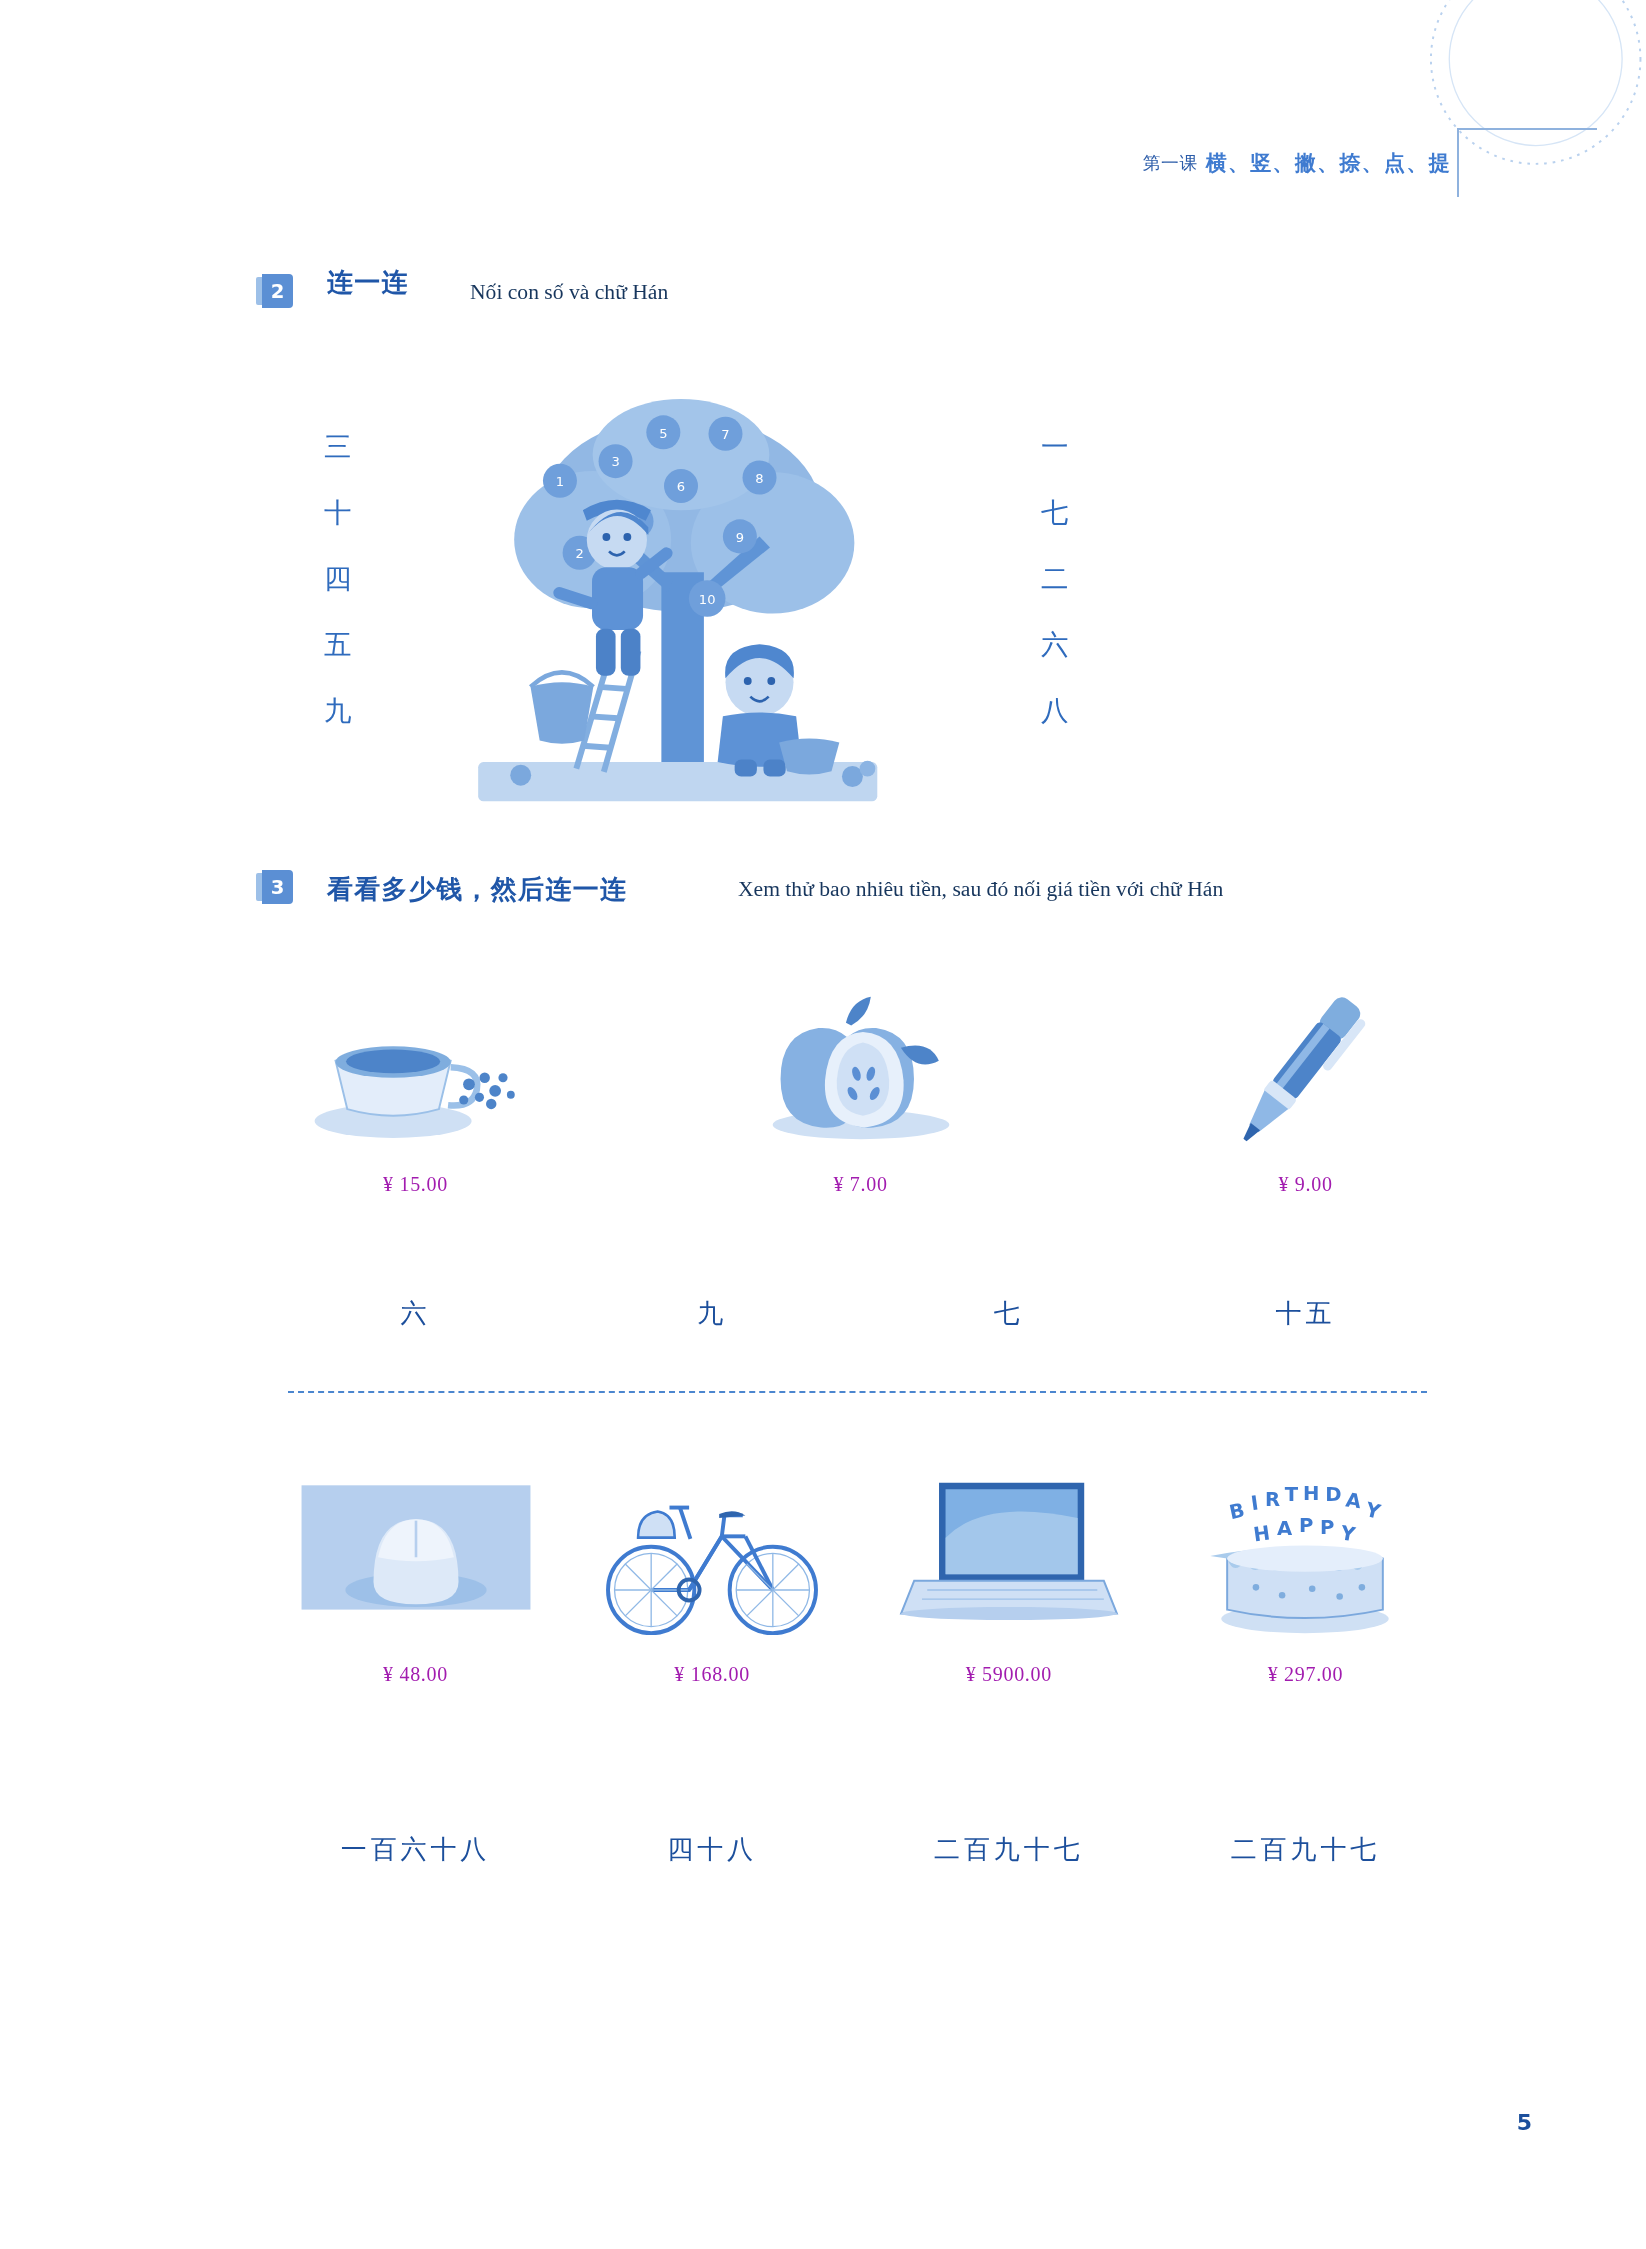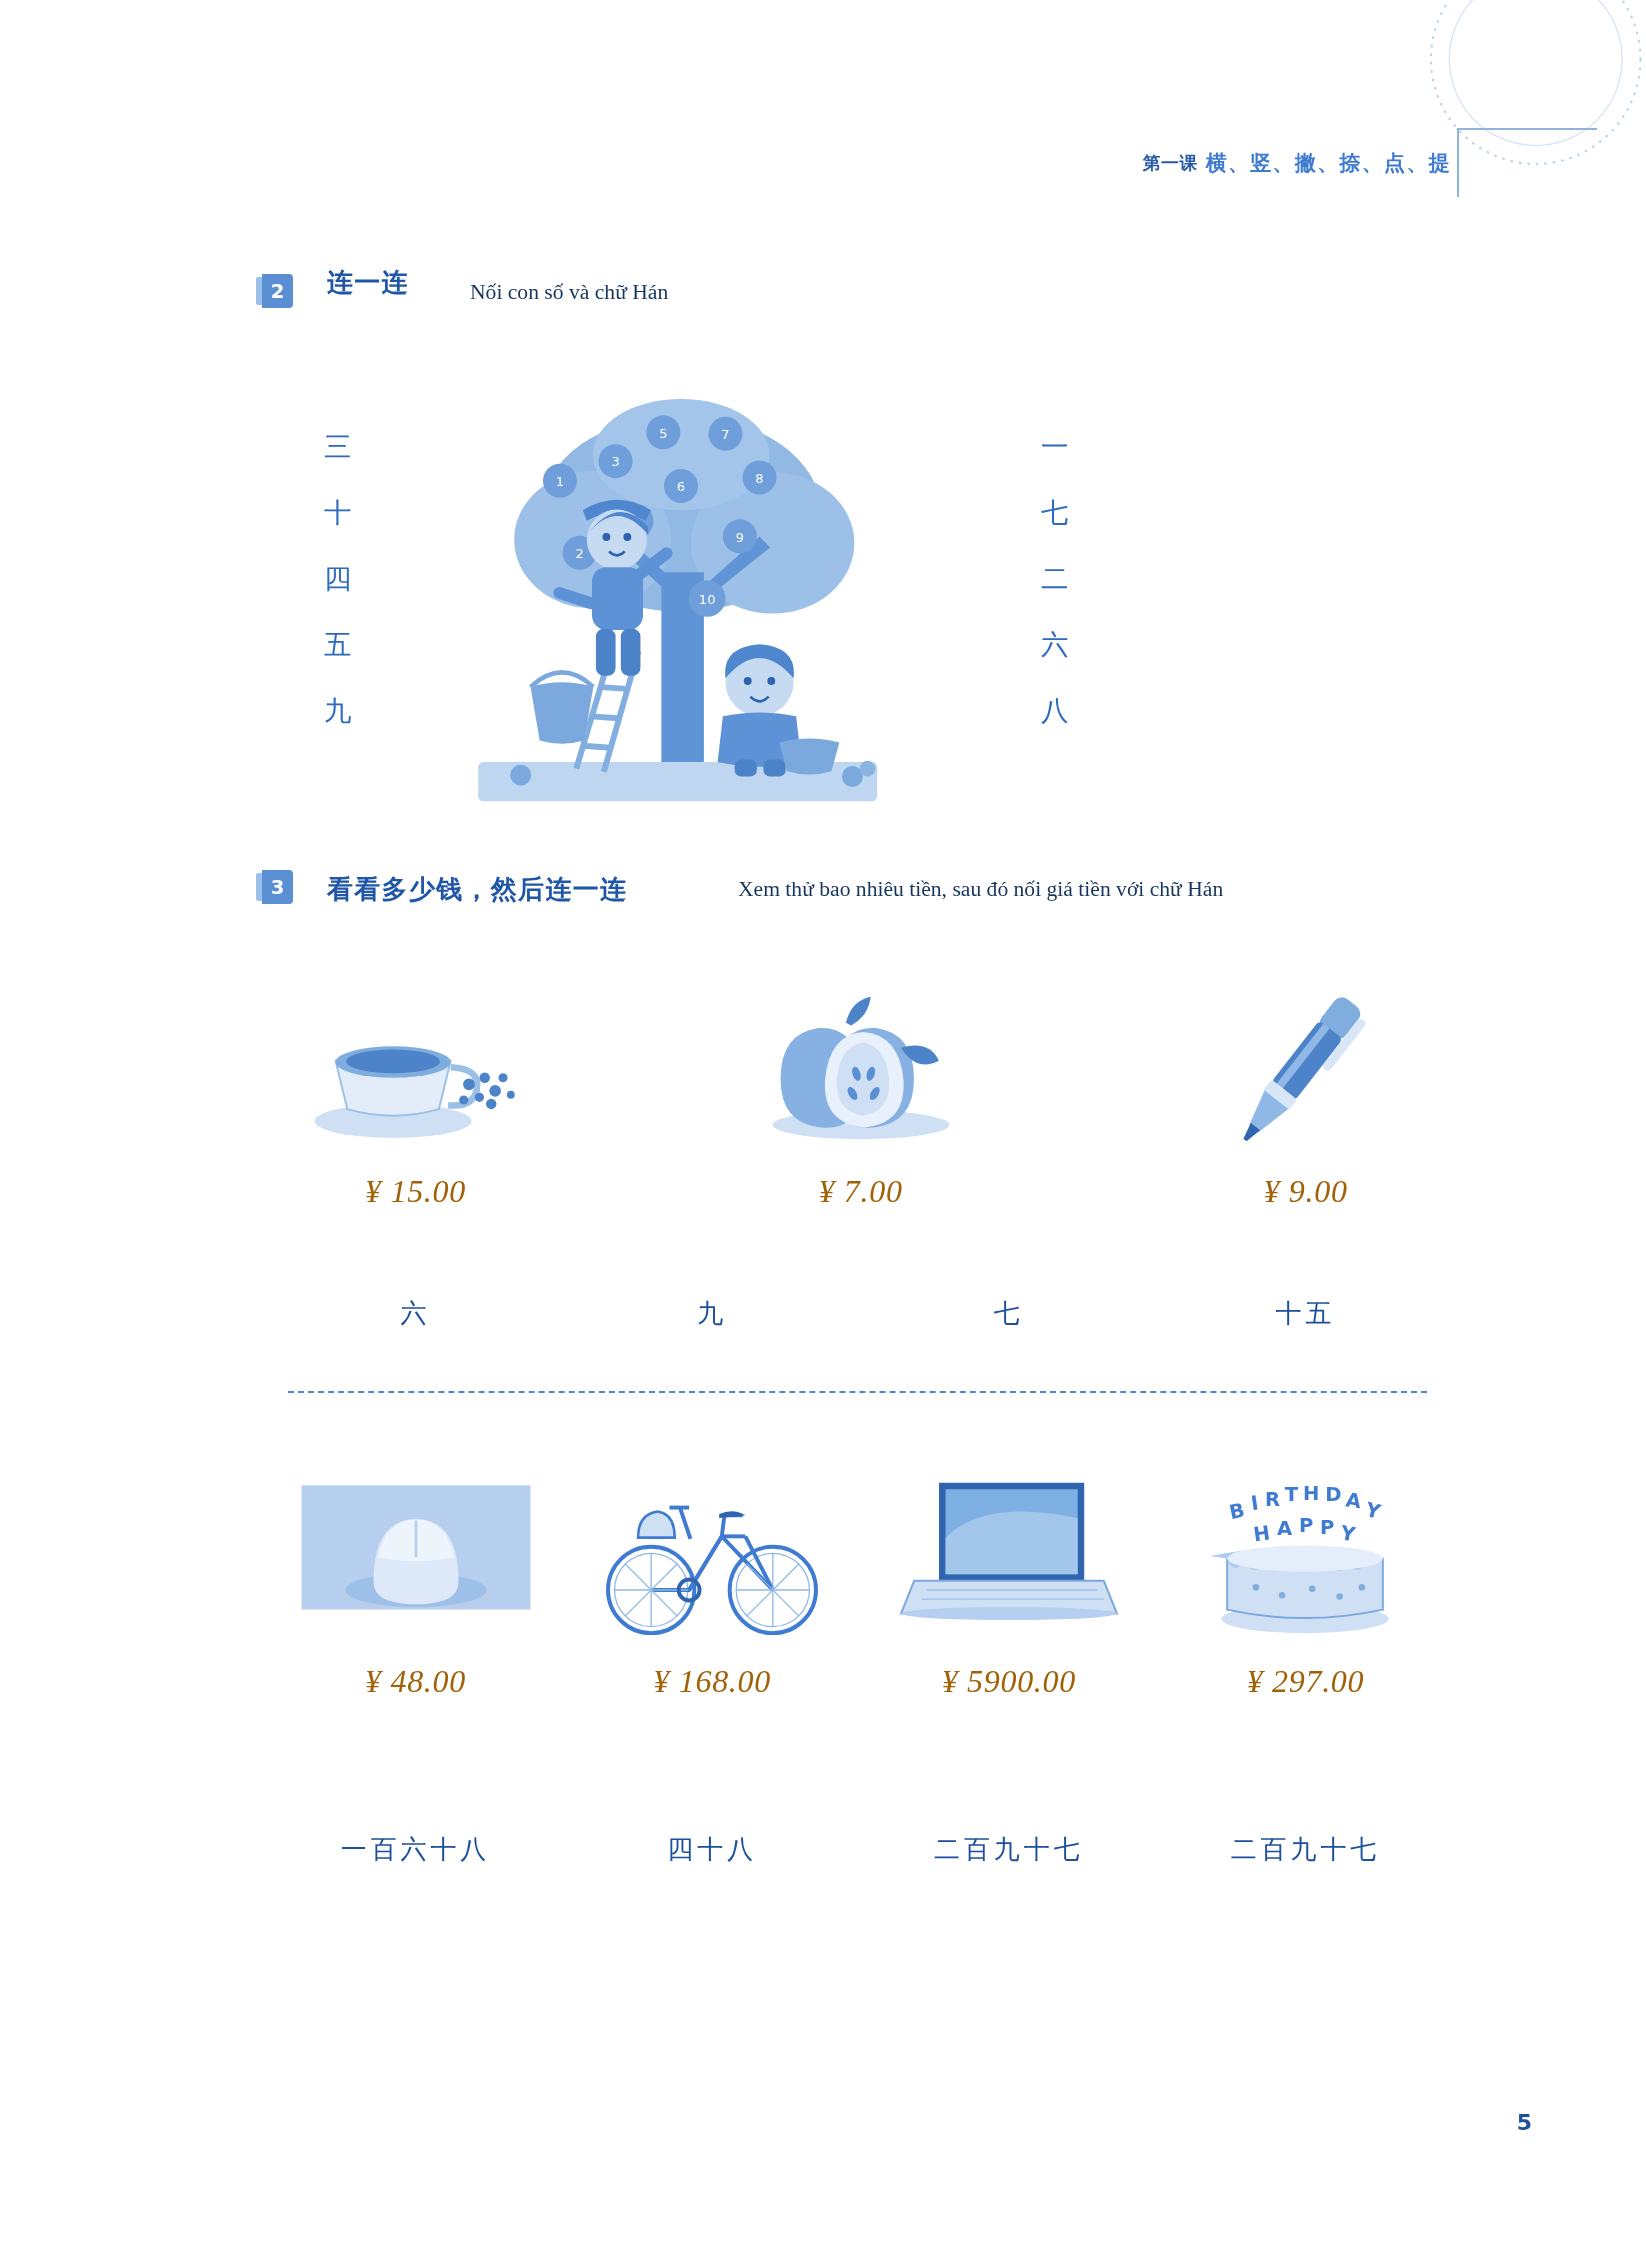--- a/index.html
+++ b/index.html
@@ -33,21 +33,21 @@
     height: 39px;
     display: flex;
     align-items: center;
     justify-content: flex-end;
     padding-right: 196px;
     box-sizing: border-box;
   }
   .header-lesson {
     font-family: "DejaVu Sans", sans-serif;
     font-size: 17.7px;
-    font-weight: bold;
+    font-weight: normal;
     color: #2a5ba8;
     letter-spacing: 0.7px;
   }
   .header-strokes {
     font-family: "DejaVu Sans", sans-serif;
     font-size: 21px;
     font-weight: bold;
     color: #3f7bd0;
     letter-spacing: 1.3px;
     margin-left: 7.9px;
@@ -149,25 +149,24 @@
     flex-direction: column;
     align-items: center;
   }
   .goods-img {
     width: 242px;
     height: 190px;
     position: relative;
   }
   .price {
     font-family: "Liberation Serif", serif;
-    font-size: 32px;
-    color: #a16207;
+    font-size: 20px;
+    color: #a21caf;
     margin-top: 14.4px;
     letter-spacing: 0.7px;
-    font-style: italic;
   }
   .han {
     font-family: "DejaVu Sans", sans-serif;
     font-size: 26px;
     color: #1c4f9c;
     letter-spacing: 3.9px;
   }
 
   .dashed-sep {
     position: absolute;

